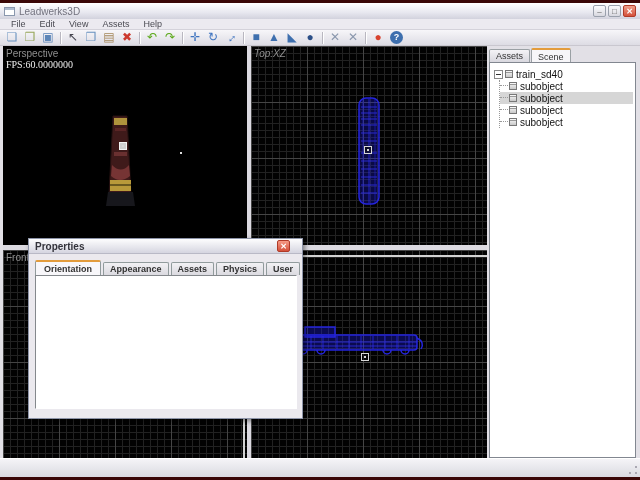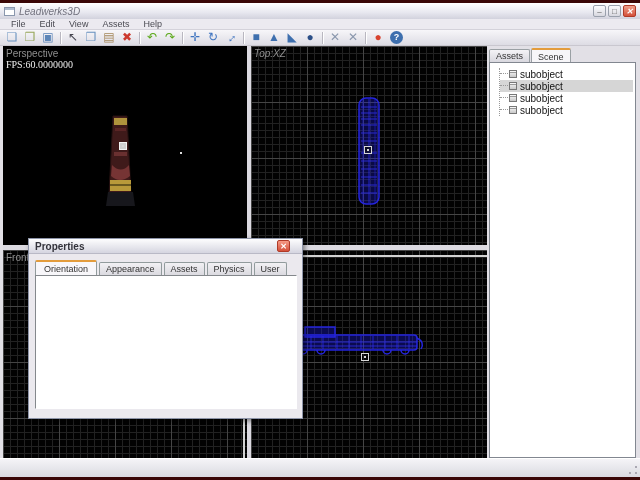--- a/index.html
+++ b/index.html
@@ -7,21 +7,21 @@
   body { font-family:"Liberation Sans", sans-serif; }
 
   .screen { position:relative; width:640px; height:480px; background:#e2e0e6; overflow:hidden; }
 
   
   .edge-top    { position:absolute; left:0; top:0; width:640px; height:3px; background:#3a0707; }
   .edge-bottom { position:absolute; left:0; top:477px; width:640px; height:3px; background:#3a0707; }
 
   .titlebar { position:absolute; left:0; top:3px; width:640px; height:16px;
               background:linear-gradient(#ffffff,#e7e7ef 60%,#d2d2dd);
-              display:flex; align-items:center; padding:0 4px;font-style:italic; }
+              display:flex; align-items:center; padding:0 4px; }
   .app-icon { width:11px; height:9px; border:1px solid #8a97ad; background:#fff; margin-right:4px; position:relative; }
   .app-icon::after { content:""; position:absolute; left:0; top:0; right:0; height:2px; background:#aebbd0; }
   .title-text { font-size:10px; color:#72727e; }
   .win-controls { margin-left:auto; display:flex; gap:2px; }
   .win-btn { width:13px; height:12px; font-size:8px; line-height:11px; text-align:center;
              border:1px solid #9aa0ac; border-radius:2px; color:#555;
              background:linear-gradient(#fbfbfd,#d8d8e0); }
   .win-btn.close { background:linear-gradient(#f0a08c,#d4503a); border-color:#b03a28; color:#fff; font-weight:bold; }
 
   .menubar { position:absolute; left:0; top:19px; width:640px; height:11px;
@@ -96,21 +96,21 @@
   .dialog { position:absolute; left:28px; top:238px; width:275px; height:181px;
             background:#ebe9ee; border:1px solid #8d94a8; box-shadow:2px 2px 5px rgba(0,0,0,.45); }
   .dlg-titlebar { height:15px; background:linear-gradient(#fdfdfe,#d5d5e0); border-bottom:1px solid #b9b9c6;
                   display:flex; align-items:center; padding:0 12px 0 6px; }
   .dlg-title { font-size:10px; font-weight:bold; color:#33333b; }
   .dlg-close { margin-left:auto; width:13px; height:12px; border:1px solid #b03a28; border-radius:2px;
                background:linear-gradient(#f59a86,#d4503a); color:#fff; font-size:8px; font-weight:bold;
                line-height:11px; text-align:center; }
   .dlg-tabs { position:absolute; left:6px; top:20px; height:16px; display:flex; align-items:flex-end; }
   .dtab { font-size:9px; color:#333; padding:1px 6px; border:1px solid #919b9c; border-bottom:none;
-          background:linear-gradient(#f2f1f4,#dbdae0); margin-right:2px; border-radius:2px 2px 0 0; }
+          background:linear-gradient(#f2f1f4,#dbdae0); margin-right:2px; border-radius:2px 2px 0 0;font-weight:bold; }
   .dtab.active { background:#f8f7fa; border-top:2px solid #e39c3c; padding:2px 8px 2px 8px; position:relative; top:1px; }
   .dlg-content { position:absolute; left:6px; top:36px; width:262px; height:134px; background:#fff;
                  border:1px solid; border-color:#84888c #fff #fff #84888c; }
 
   svg { display:block; }
 </style>
 </head>
 <body>
 
 <div class="screen">
@@ -211,20 +211,25 @@
   </div>
 
   <div class="splitter-v"></div>
   <div class="splitter-h"></div>
 
   <div class="panel-tabs">
     <span class="ptab">Assets</span>
     <span class="ptab active">Scene</span>
   </div>
   <div class="tree-box">
+    <div class="tree-row">
+      <span class="expander"></span>
+      <span class="node-icon"></span>
+      <span>train_sd40</span>
+    </div>
     <div class="tree-children">
       <div class="tree-row">
         <span class="node-icon"></span>
         <span>subobject</span>
       </div>
       <div class="tree-row selected">
         <span class="node-icon"></span>
         <span>subobject</span>
       </div>
       <div class="tree-row">

